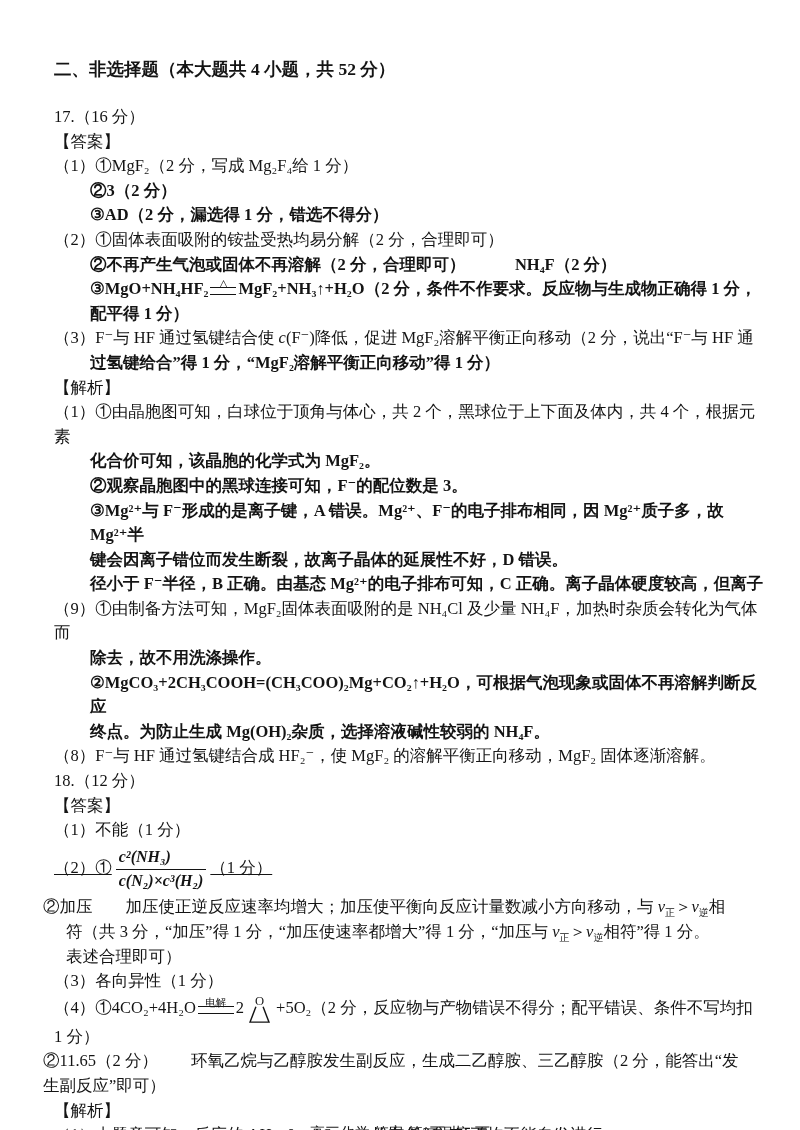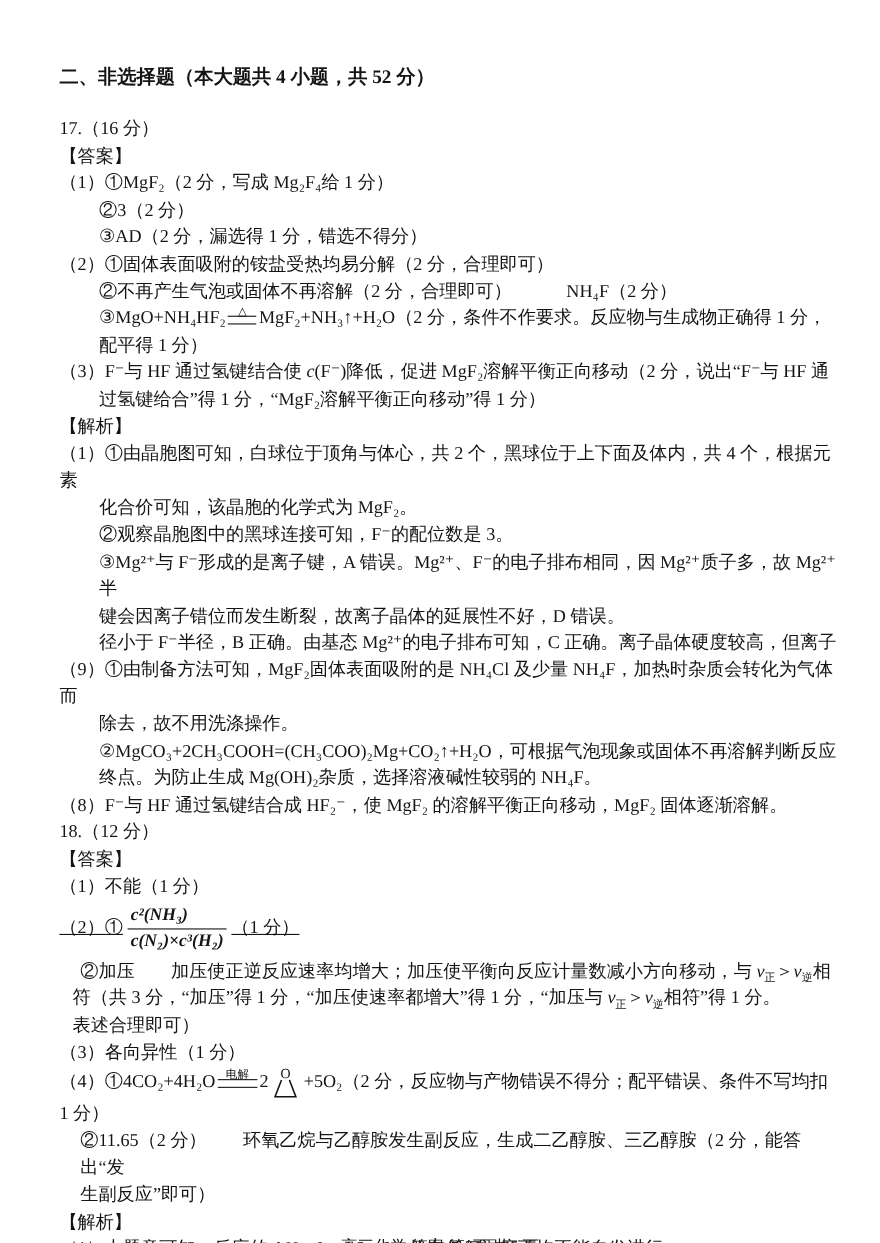--- a/index.html
+++ b/index.html
@@ -14,22 +14,22 @@
   .content { position:absolute; top:0; left:0; width:800px; padding-top:56px; box-sizing:border-box; }
   .line {
     margin:0;
     font-size:16.5px;
     line-height:24.6px;
     white-space:pre-wrap;
     padding-right:36px;
   }
   .heading { font-weight:bold; font-size:17.5px; line-height:26px; }
   .l0 { margin-left:54px; }
-  .l1 { margin-left:90px; }
-  .l2a { margin-left:73px; }
+  .l1 { margin-left:90px;font-weight:bold; }
+  .l2a { margin-left:43px; }
   .l2b { margin-left:66px; }
   .mt-q17 { margin-top:23px; }
   
   .eqc {
     display:inline-flex;
     flex-direction:column;
     align-items:center;
     justify-content:flex-end;
     position:relative;
     vertical-align:-1px;

